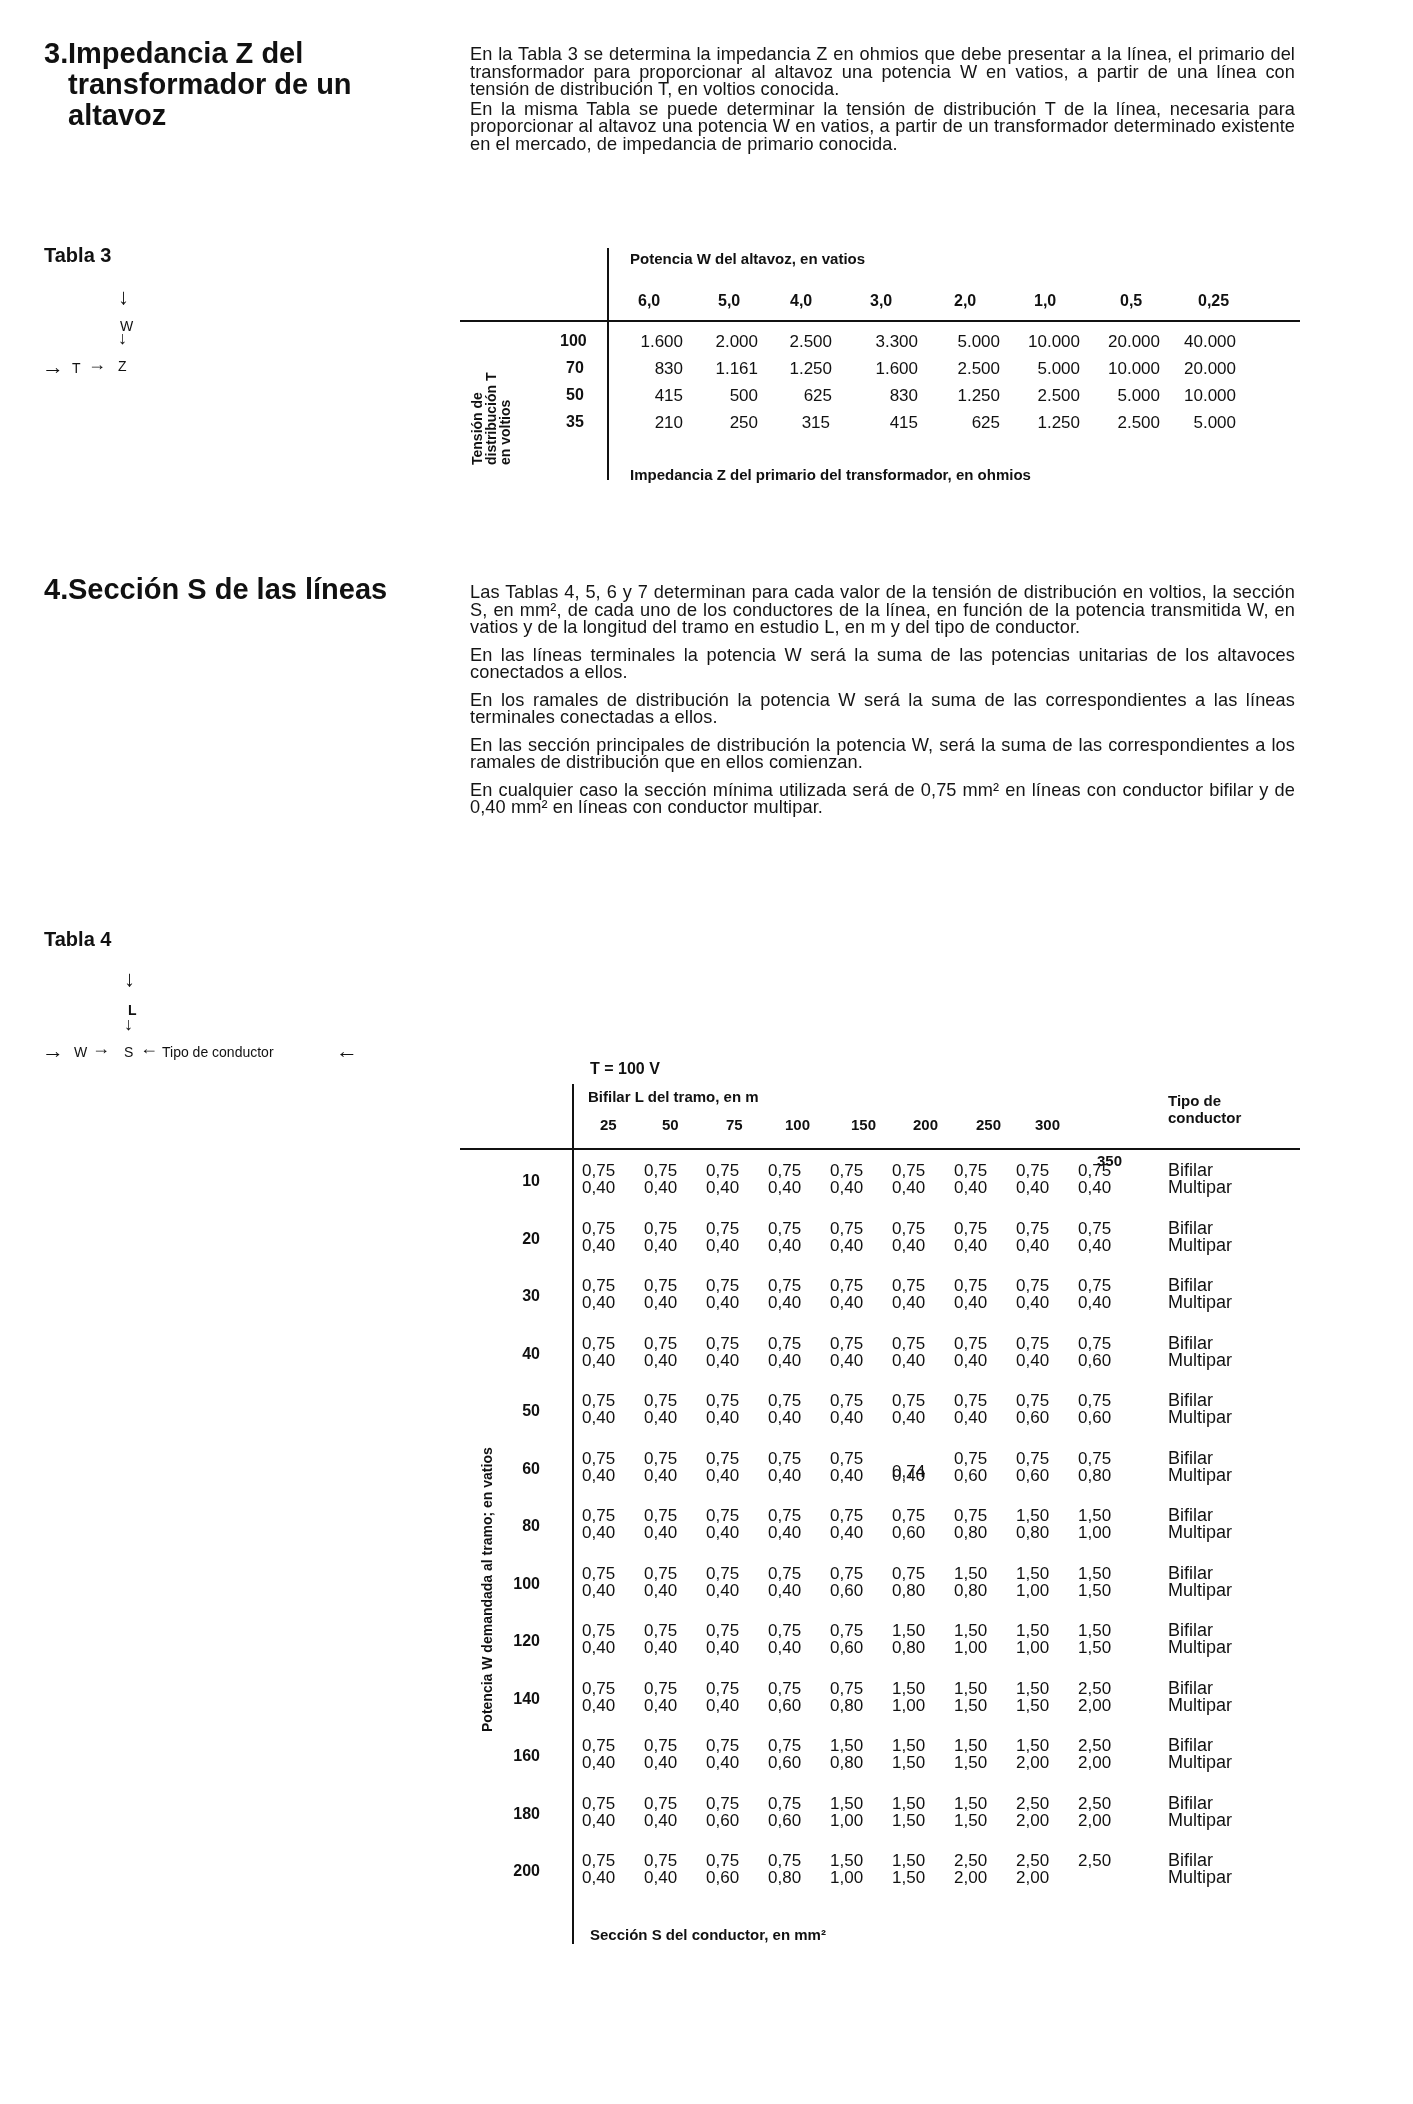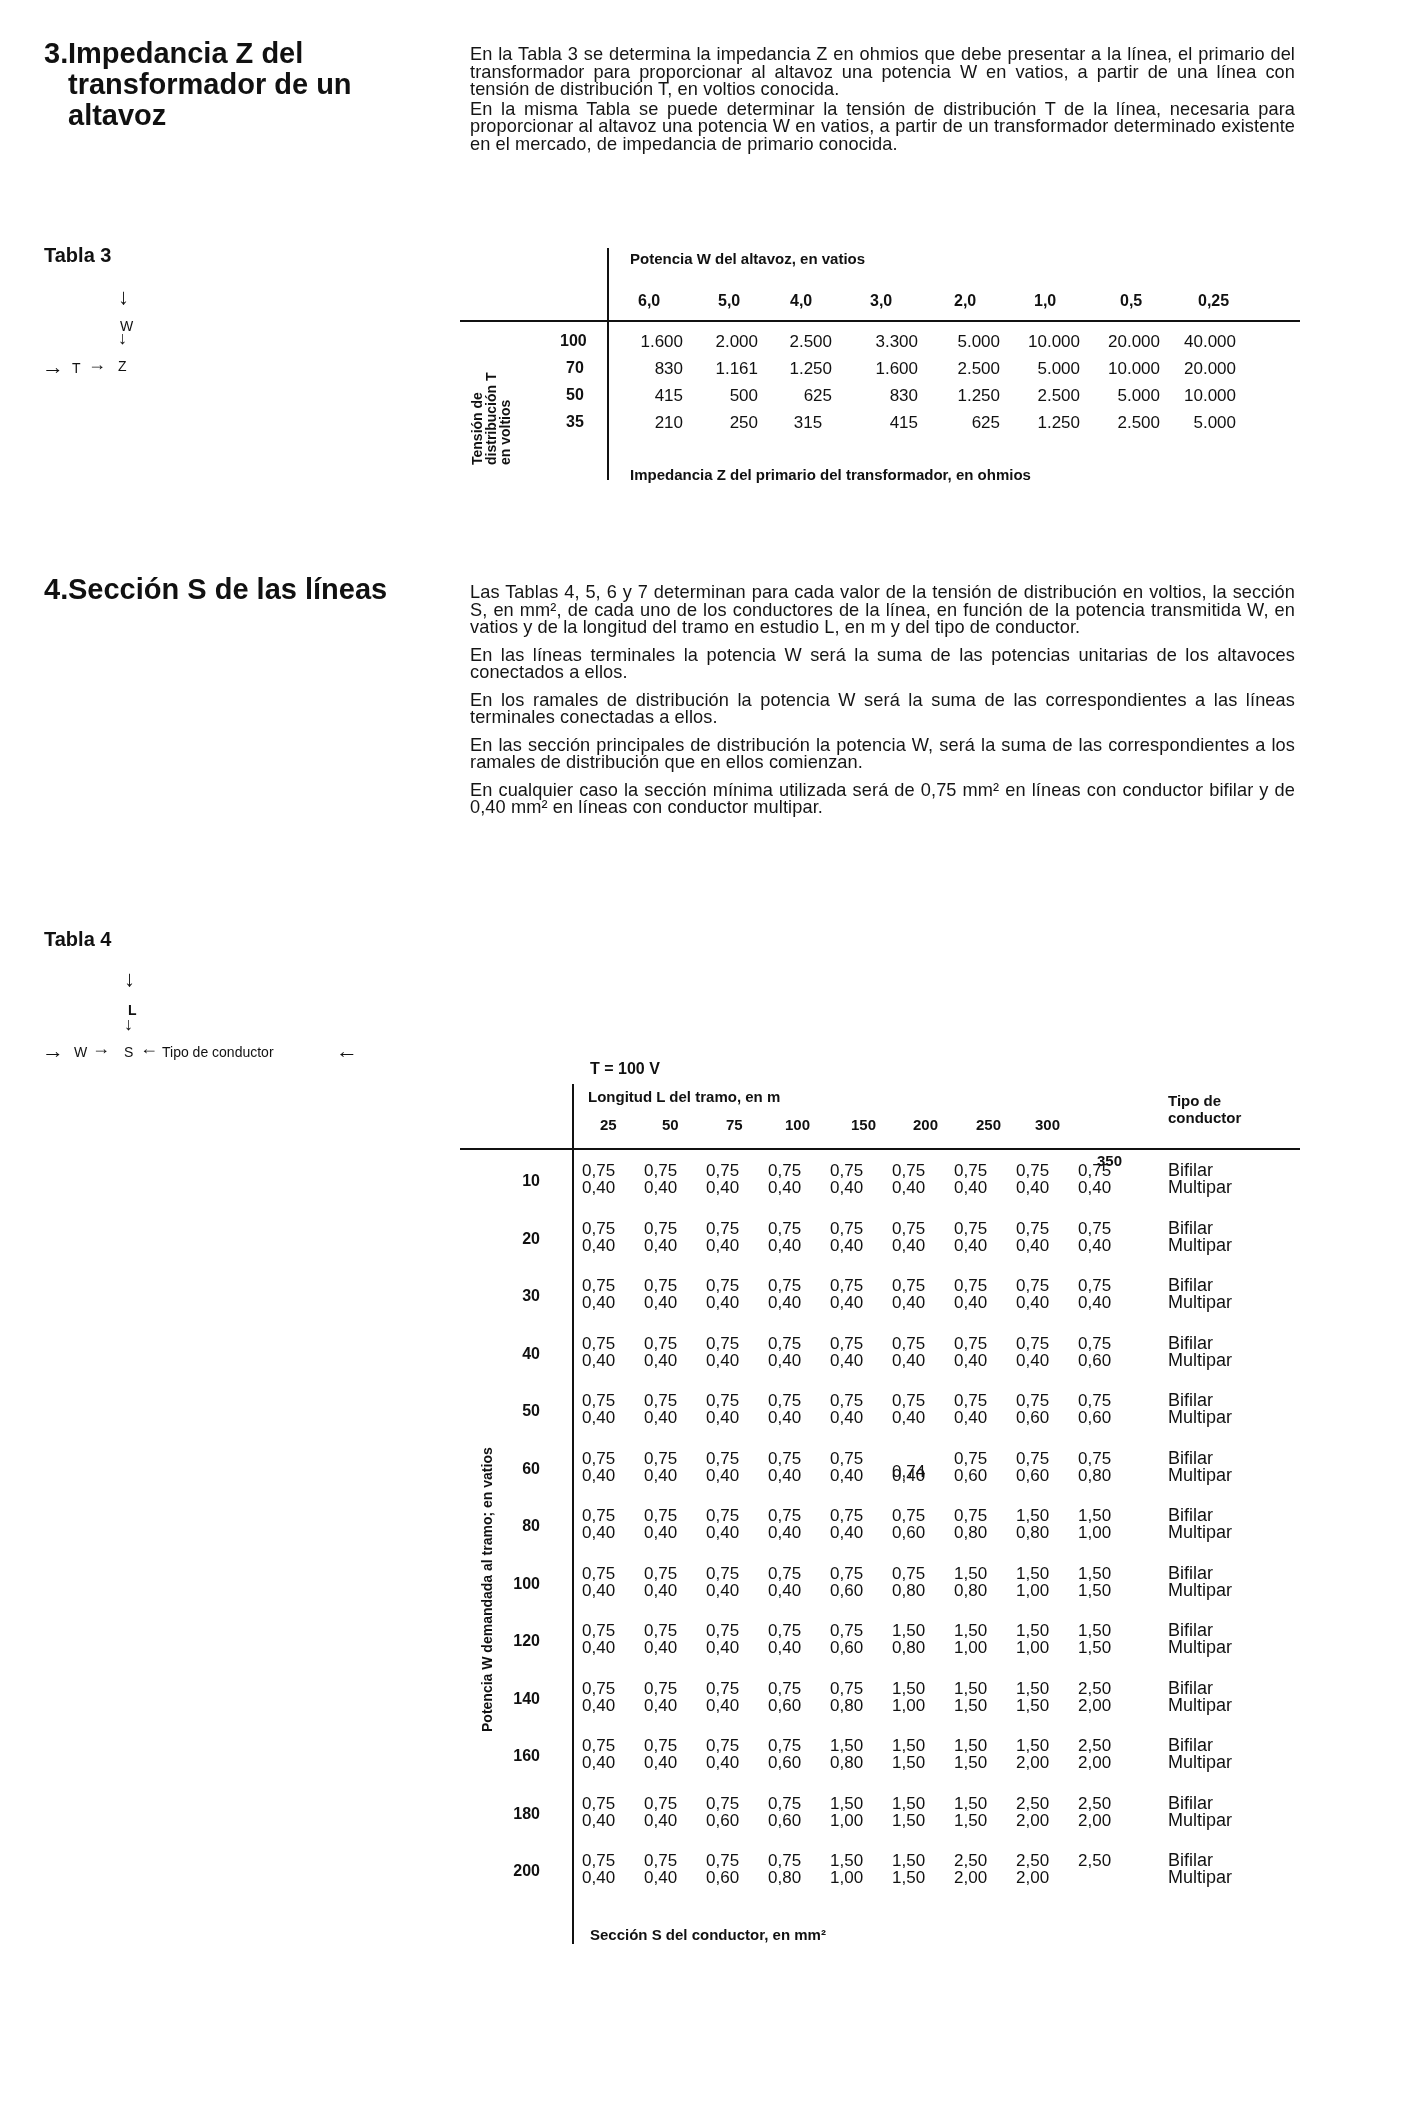--- a/index.html
+++ b/index.html
@@ -116,21 +116,21 @@
     <span class="abs t3-cell" style="left:378px;">830</span>
     <span class="abs t3-cell" style="left:460px;">1.250</span>
     <span class="abs t3-cell" style="left:540px;">2.500</span>
     <span class="abs t3-cell" style="left:620px;">5.000</span>
     <span class="abs t3-cell" style="left:696px;">10.000</span>
   </div>
   <div class="abs" style="left:0; top:173px; width:840px; height:26px;">
     <span class="abs t3-rowlabel" style="left:106px;">35</span>
     <span class="abs t3-cell" style="left:143px;">210</span>
     <span class="abs t3-cell" style="left:218px;">250</span>
-    <span class="abs t3-cell" style="left:308px;text-align:center;">315</span>
+    <span class="abs t3-cell" style="left:290px;">315</span>
     <span class="abs t3-cell" style="left:378px;">415</span>
     <span class="abs t3-cell" style="left:460px;">625</span>
     <span class="abs t3-cell" style="left:540px;">1.250</span>
     <span class="abs t3-cell" style="left:620px;">2.500</span>
     <span class="abs t3-cell" style="left:696px;">5.000</span>
   </div>
 
   <div class="abs t3-head" style="left:170px; top:226px;">Impedancia Z del primario del transformador, en ohmios</div>
 </div>
 
@@ -160,21 +160,21 @@
   <span class="abs arrow" style="left:100px; top:72px; font-size:18px;">←</span>
   <span class="abs" style="left:122px; top:78px;">Tipo de conductor</span>
   <span class="abs arrow" style="left:296px; top:72px;">←</span>
 </div>
 
 <div class="abs" style="left:460px; top:1040px; width:840px; height:920px;">
   <div class="abs t4-colhead" style="left:130px; top:20px; font-size:16px;">T = 100 V</div>
   <div class="vline" style="left:112px; top:44px; width:2px; height:860px;"></div>
   <div class="hline" style="left:0; top:108px; width:840px; height:2px;"></div>
 
-  <div class="abs t4-colhead" style="left:128px; top:48px;">Longitud L del tramo, en m</div>
+  <div class="abs t4-colhead" style="left:128px; top:48px;">Bifilar L del tramo, en m</div>
   <div class="abs t4-colhead" style="left:708px; top:52px; width:100px; line-height:17px;">Tipo de conductor</div>
 
   <div class="abs t4-colhead" style="left:0; top:76px; width:840px;">
     <span class="abs" style="left:140px;">25</span>
     <span class="abs" style="left:202px;">50</span>
     <span class="abs" style="left:266px;">75</span>
     <span class="abs" style="left:325px;">100</span>
     <span class="abs" style="left:391px;">150</span>
     <span class="abs" style="left:453px;">200</span>
     <span class="abs" style="left:516px;">250</span>

